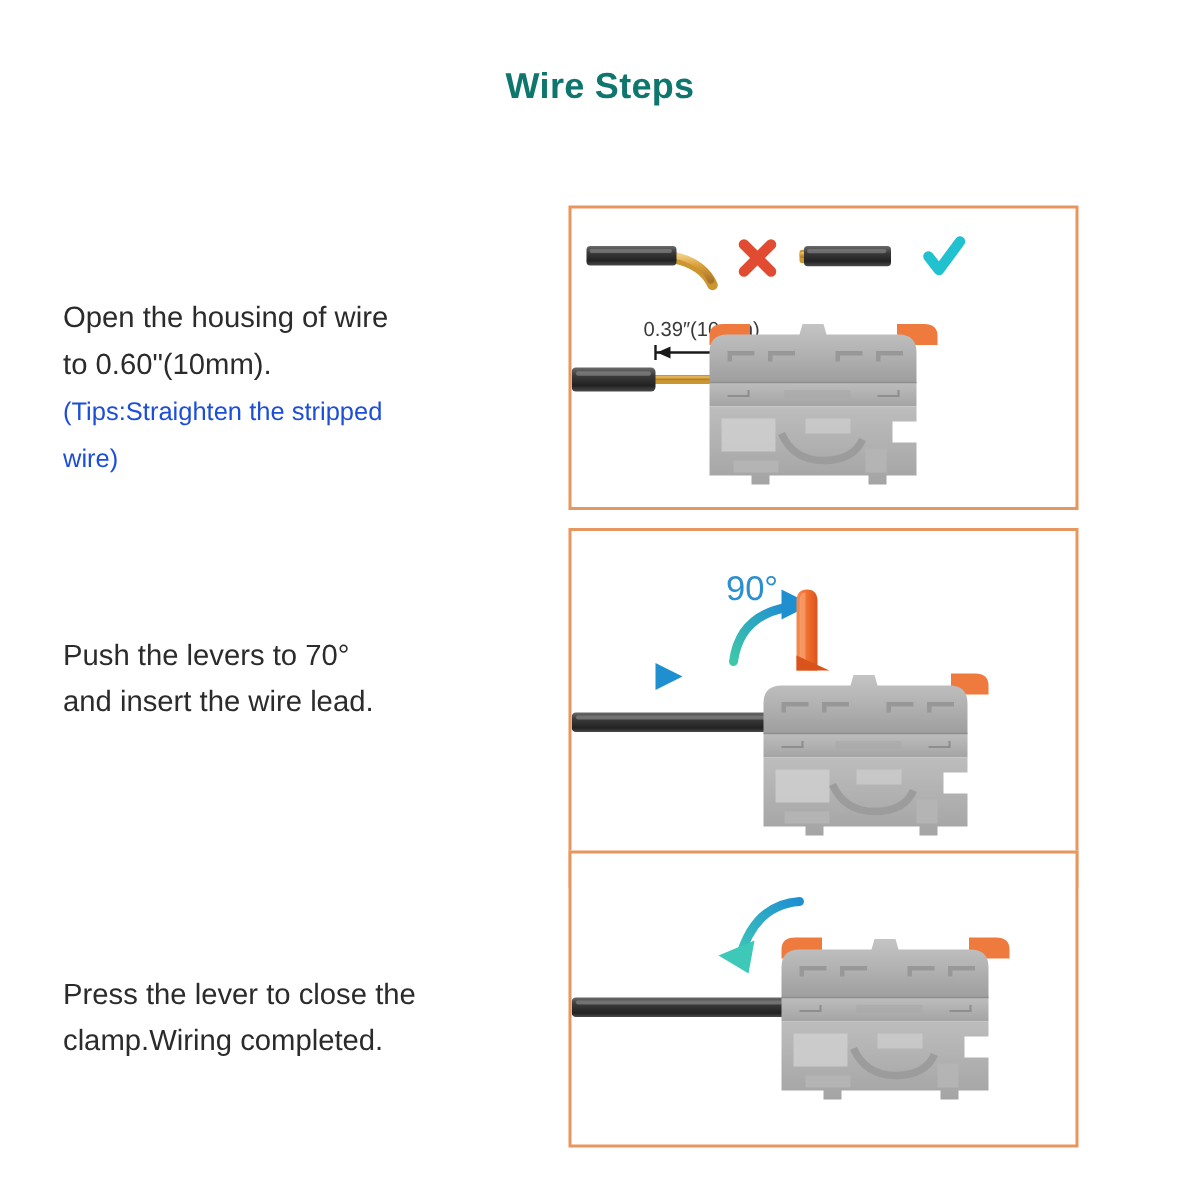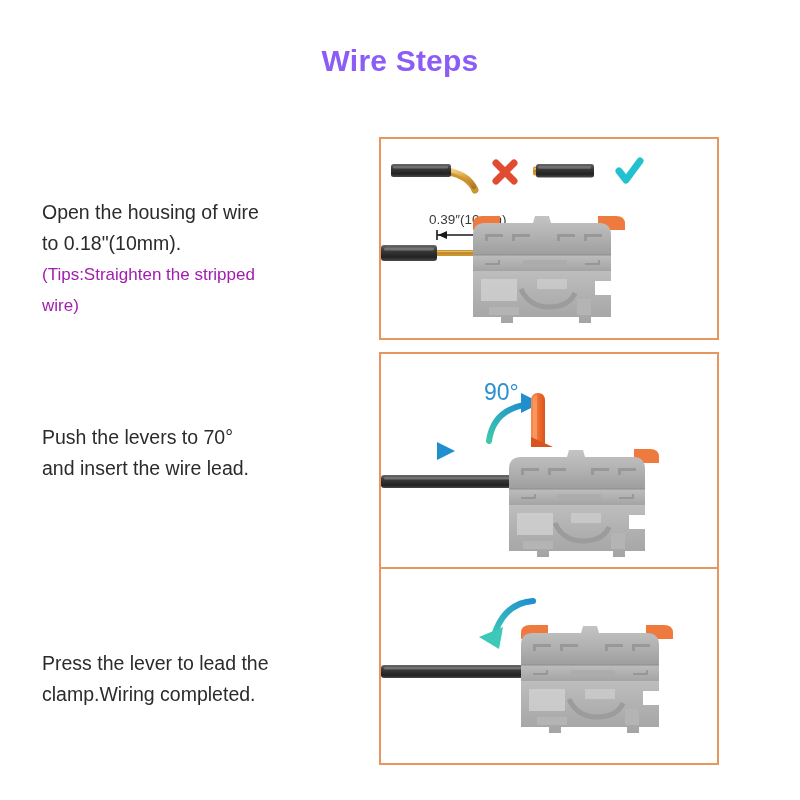--- a/index.html
+++ b/index.html
@@ -15,41 +15,41 @@
     position: relative;
   }
 
   
   #page-title {
     position: absolute;
     top: 44px;
     left: 0;
     width: 800px;
     text-align: center;
-    font-size: 30px;
+    font-size: 24px;
     font-weight: bold;
-    color: #8b5cf6;
+    color: #0f766e;
     letter-spacing: 0.2px;
   }
 
   
   .step-text {
     position: absolute;
     left: 42px;
     width: 320px;
   }
   .step-text .main-line {
     font-size: 19.5px;
     color: #2b2b2b;
     line-height: 31px;
     white-space: pre-line;
   }
   .step-text .tip-line {
     font-size: 17px;
-    color: #a21caf;
+    color: #1d4ed8;
     line-height: 31px;
     white-space: pre-line;
   }
   #step-text-1 { top: 197px; }
   #step-text-2 { top: 422px; }
   #step-text-3 { top: 648px; }
 
   
   .panel {
     position: absolute;
@@ -70,32 +70,32 @@
     height: 100%;
   }
 </style>
 </head>
 <body>
 
 <div id="page-title">Wire Steps</div>
 
 <div class="step-text" id="step-text-1">
   <div class="main-line">Open the housing of wire
-to 0.18"(10mm).</div>
+to 0.60"(10mm).</div>
   <div class="tip-line">(Tips:Straighten the stripped
 wire)</div>
 </div>
 
 <div class="step-text" id="step-text-2">
   <div class="main-line">Push the levers to 70°
 and insert the wire lead.</div>
 </div>
 
 <div class="step-text" id="step-text-3">
-  <div class="main-line">Press the lever to lead the
+  <div class="main-line">Press the lever to close the
 clamp.Wiring completed.</div>
 </div>
 
 <div class="panel" id="panel-1">
   <svg class="panel-svg" viewBox="0 0 336 199" xmlns="http://www.w3.org/2000/svg">
     <defs>
       <linearGradient id="p1-ins-a" x1="0" y1="0" x2="0" y2="1">
         <stop offset="0" stop-color="#6a6a6a"></stop>
           <stop offset="0.35" stop-color="#3a3a3a"></stop>
         <stop offset="0.75" stop-color="#222"></stop>

